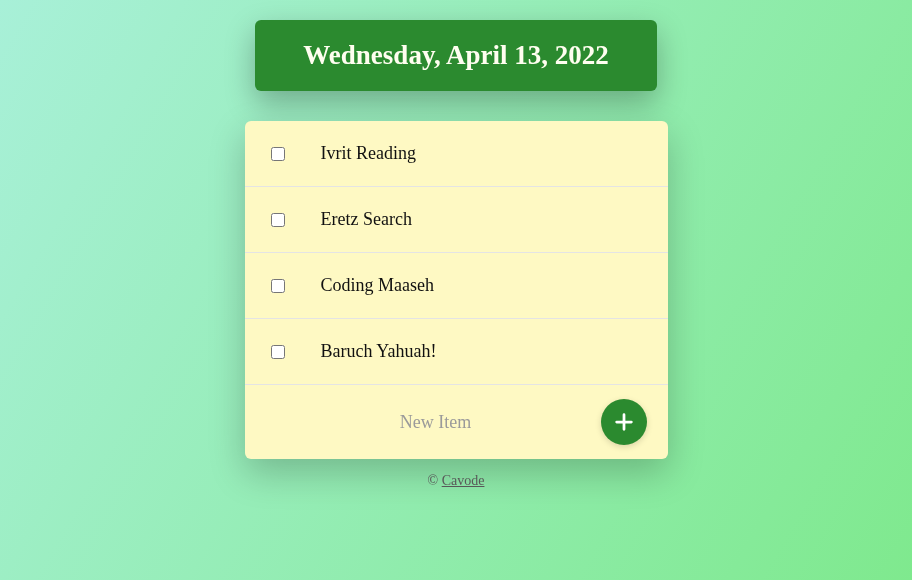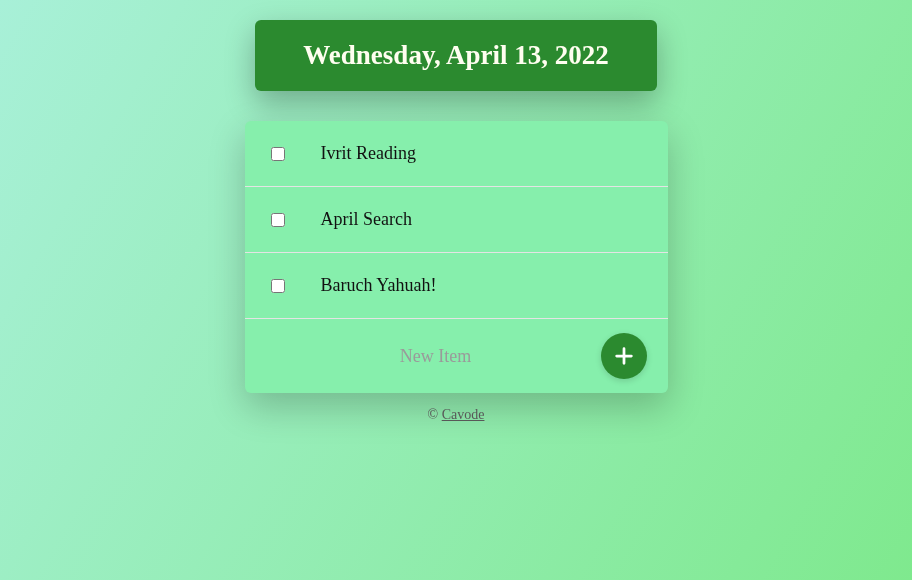--- a/index.html
+++ b/index.html
@@ -20,21 +20,21 @@
       background-color: #2b8a2f;
       color: #fffef0;
       font-size: 27px;
       font-weight: bold;
       padding: 20px 48px;
       border-radius: 6px;
       box-shadow: 0 12px 30px rgba(0,0,0,0.28);
       margin-bottom: 30px;
     }
     .card {
-      background: #86efac;
+      background: #fef9c3;
       width: 423px;
       border-radius: 6px;
       box-shadow: 0 14px 36px rgba(0,0,0,0.22);
       overflow: hidden;
     }
     .todo-row {
       display: flex;
       align-items: center;
       padding: 22px 26px;
       border-bottom: 1px solid #e4e4e4;
@@ -107,23 +107,27 @@
 
 <div class="card">
 
   <div class="todo-row">
     <input type="checkbox" class="todo-checkbox" style="">
     <span class="todo-label">Ivrit Reading</span>
   </div>
 
   <div class="todo-row">
     <input type="checkbox" class="todo-checkbox" style="">
-    <span class="todo-label">April Search</span>
+    <span class="todo-label">Eretz Search</span>
   </div>
 
+  <div class="todo-row">
+    <input type="checkbox" class="todo-checkbox" style="">
+    <span class="todo-label">Coding Maaseh</span>
+  </div>
 
   <div class="todo-row">
     <input type="checkbox" class="todo-checkbox" style="">
     <span class="todo-label">Baruch Yahuah!</span>
   </div>
 
   <div class="new-item-row">
     <input type="text" class="new-item-input" placeholder="New Item" style="">
     <button class="add-btn">
       <svg viewBox="0 0 24 24">

